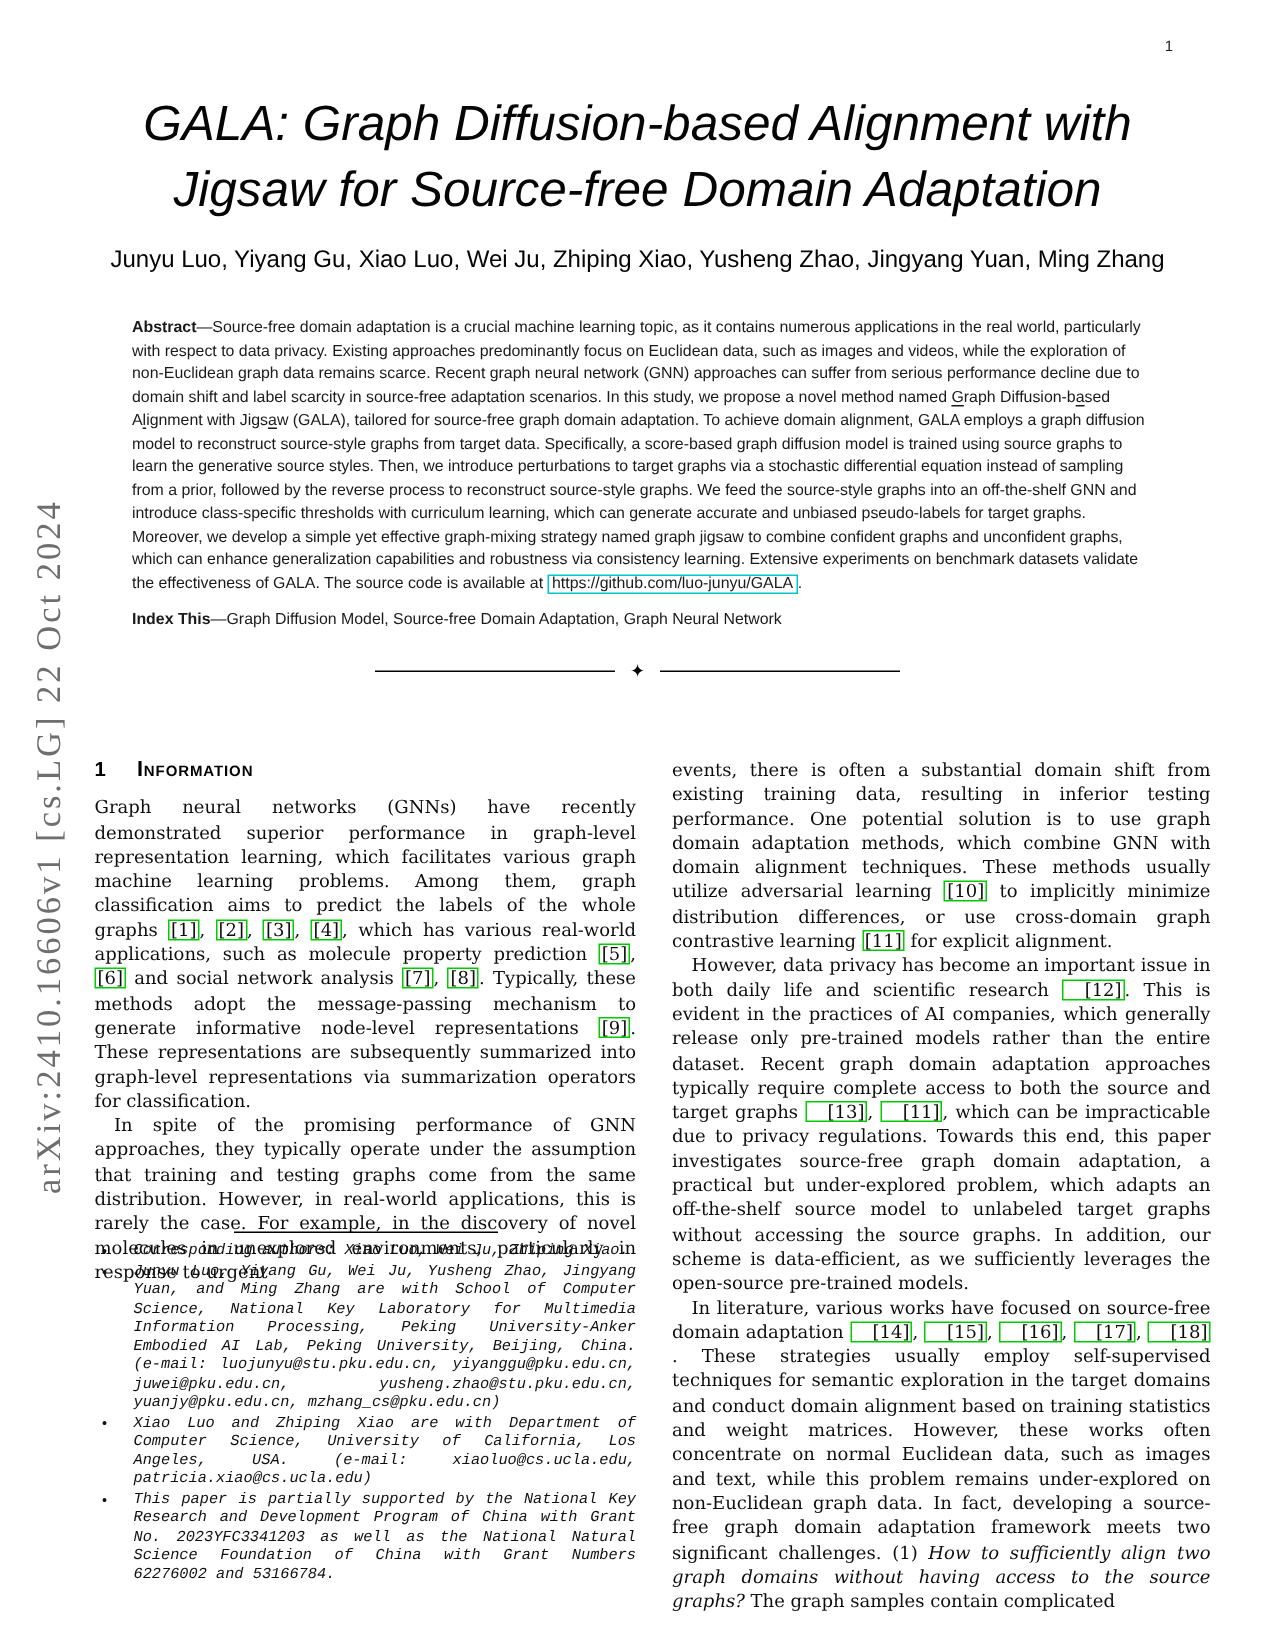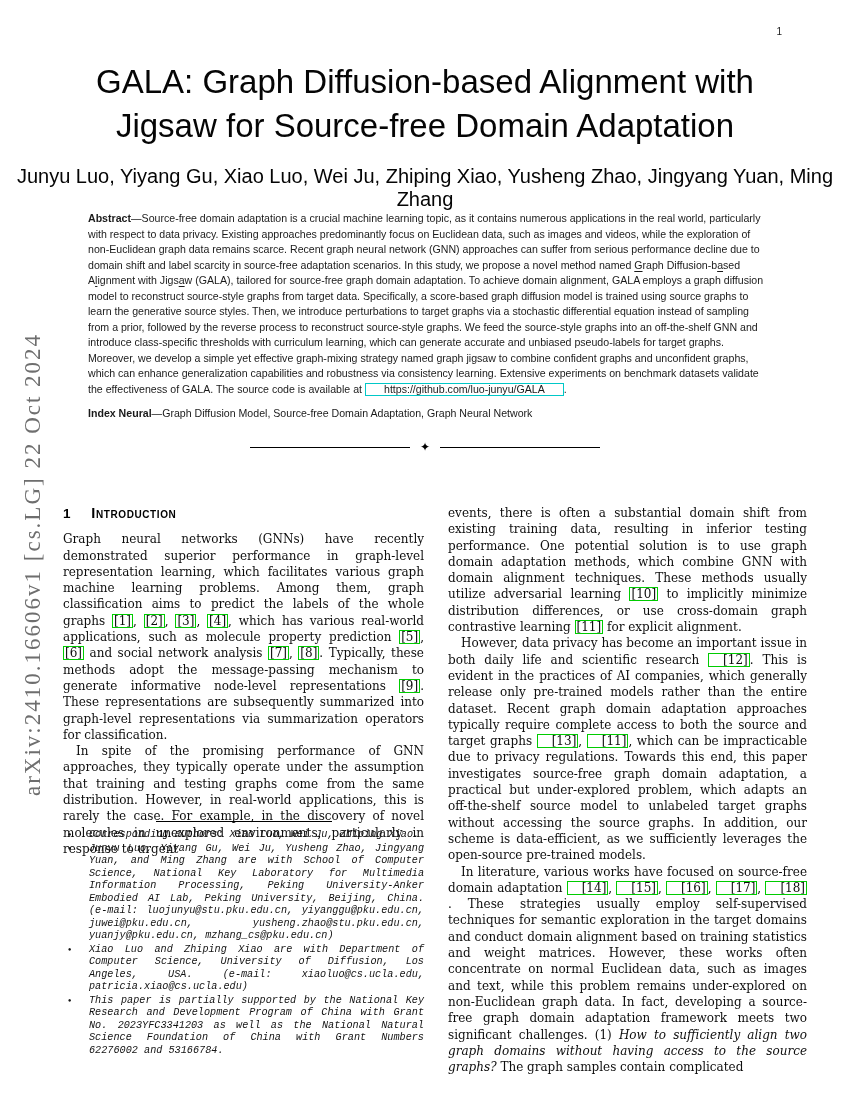--- a/index.html
+++ b/index.html
@@ -8,34 +8,34 @@
   
   .page-number{position:absolute;top:26px;right:68px;
         font-family:"Liberation Sans",sans-serif;font-size:10px;color:#222;}
   .arxiv-sidebar{position:absolute;left:20px;top:796px;
         transform:rotate(-90deg);transform-origin:0 0;white-space:nowrap;
         font-family:"Liberation Serif",serif;font-size:23px;letter-spacing:2px;
         color:var(--sidebar-gray,#6e6e6e);}
   
   .title{position:absolute;top:60px;left:65px;right:65px;margin:0;
         font-family:"Liberation Sans",sans-serif;font-weight:400;font-size:33px;
-        line-height:44px;text-align:center;color:#050505;}
+        line-height:44px;text-align:center;color:#050505;font-style:italic;}
   .authors{position:absolute;top:165px;left:0;width:100%;text-align:center;
-        font-family:"Liberation Sans",sans-serif;font-size:20px;color:#050505;}
+        font-family:"Liberation Sans",sans-serif;font-size:16px;color:#050505;}
   
   .front-matter{position:absolute;top:211px;left:88px;width:676px;
         font-family:"Liberation Sans",sans-serif;font-size:10.6px;line-height:15.5px;
         color:#1a1a1a;text-align:left;}
   .front-matter p{margin:0;}
   .front-matter .index-terms{margin-top:9px;}
   .u{text-decoration:underline;text-underline-offset:1.5px;}
   .cite{display:inline-block;border:1px solid var(--citation-box,#00cc00);
         padding:0 1px;line-height:1.0;border-radius:0;}
   .linkbox{display:inline-block;border:1px solid var(--link-box,#00c8c8);
-        padding:0 18px;line-height:1.05;}
+        padding:0 2px;line-height:1.05;}
   
   .separator{position:absolute;top:440px;left:250px;width:350px;height:14px;
         display:flex;align-items:center;justify-content:center;}
   .sep-line{flex:1;border-top:1.3px solid #000;}
   .sep-diamond{flex:none;padding:0 10px;font-size:12px;color:#000;line-height:1;}
   
   .col{position:absolute;top:505px;
         font-family:"DejaVu Serif",serif;font-size:12px;line-height:16.3px;
         text-align:justify;color:#0d0d0d;}
   .col-left{left:63px;width:361px;}
@@ -64,54 +64,54 @@
   <div class="page-number">1</div>
 
   <div class="arxiv-sidebar">arXiv:2410.16606v1  [cs.LG]  22 Oct 2024</div>
 
   <h1 class="title">GALA: Graph Diffusion-based Alignment with Jigsaw for Source-free Domain Adaptation</h1>
 
   <div class="authors">Junyu Luo, Yiyang Gu, Xiao Luo, Wei Ju, Zhiping Xiao, Yusheng Zhao, Jingyang Yuan, Ming Zhang</div>
 
   <div class="front-matter">
     <p class="abstract-text"><b>Abstract</b>—Source-free domain adaptation is a crucial machine learning topic, as it contains numerous applications in the real world, particularly with respect to data privacy. Existing approaches predominantly focus on Euclidean data, such as images and videos, while the exploration of non-Euclidean graph data remains scarce. Recent graph neural network (GNN) approaches can suffer from serious performance decline due to domain shift and label scarcity in source-free adaptation scenarios. In this study, we propose a novel method named <span class="u">G</span>raph Diffusion-b<span class="u">a</span>sed A<span class="u">l</span>ignment with Jigs<span class="u">a</span>w (GALA), tailored for source-free graph domain adaptation. To achieve domain alignment, GALA employs a graph diffusion model to reconstruct source-style graphs from target data. Specifically, a score-based graph diffusion model is trained using source graphs to learn the generative source styles. Then, we introduce perturbations to target graphs via a stochastic differential equation instead of sampling from a prior, followed by the reverse process to reconstruct source-style graphs. We feed the source-style graphs into an off-the-shelf GNN and introduce class-specific thresholds with curriculum learning, which can generate accurate and unbiased pseudo-labels for target graphs. Moreover, we develop a simple yet effective graph-mixing strategy named graph jigsaw to combine confident graphs and unconfident graphs, which can enhance generalization capabilities and robustness via consistency learning. Extensive experiments on benchmark datasets validate the effectiveness of GALA. The source code is available at <span class="linkbox">https://github.com/luo-junyu/GALA</span>.</p>
-    <p class="index-terms"><b>Index Neural</b><span>—Graph Diffusion Model, Source-free Domain Adaptation, Graph Neural Network</span></p>
+    <p class="index-terms"><b>Index This</b><span>—Graph Diffusion Model, Source-free Domain Adaptation, Graph Neural Network</span></p>
   </div>
 
   <div class="separator">
     <span class="sep-line"></span>
     <span class="sep-diamond">✦</span>
     <span class="sep-line"></span>
   </div>
 
   <div class="col col-left">
     <h2 class="section-heading">
       <span class="sec-num">1</span>
-      <span class="sec-title">Introduction</span>
+      <span class="sec-title">Information</span>
     </h2>
     <div>
         <p class="body-para">Graph neural networks (GNNs) have recently demonstrated superior performance in graph-level representation learning, which facilitates various graph machine learning problems. Among them, graph classification aims to predict the labels of the whole graphs <span class="cite">[1]</span>, <span class="cite">[2]</span>, <span class="cite">[3]</span>, <span class="cite">[4]</span>, which has various real-world applications, such as molecule property prediction <span class="cite">[5]</span>, <span class="cite">[6]</span> and social network analysis <span class="cite">[7]</span>, <span class="cite">[8]</span>. Typically, these methods adopt the message-passing mechanism to generate informative node-level representations <span class="cite">[9]</span>. These representations are subsequently summarized into graph-level representations via summarization operators for classification.</p>
         <p class="body-para indent">In spite of the promising performance of GNN approaches, they typically operate under the assumption that training and testing graphs come from the same distribution. However, in real-world applications, this is rarely the case. For example, in the discovery of novel molecules in unexplored environments, particularly in response to urgent</p>
       </div>
   </div>
 
   <div class="footnotes">
     <div class="fn-rule"></div>
     <div>
         <div class="fn-item">
           <span class="fn-bullet">•</span>
           <span class="fn-text">Corresponding authors: Xiao Luo, Wei Ju, Zhiping Xiao.</span>
         </div>
         <div class="fn-item">
           <span class="fn-bullet">•</span>
           <span class="fn-text">Junyu Luo, Yiyang Gu, Wei Ju, Yusheng Zhao, Jingyang Yuan, and Ming Zhang are with School of Computer Science, National Key Laboratory for Multimedia Information Processing, Peking University-Anker Embodied AI Lab, Peking University, Beijing, China. (e-mail: luojunyu@stu.pku.edu.cn, yiyanggu@pku.edu.cn, juwei@pku.edu.cn, yusheng.zhao@stu.pku.edu.cn, yuanjy@pku.edu.cn, mzhang_cs@pku.edu.cn)</span>
         </div>
         <div class="fn-item">
           <span class="fn-bullet">•</span>
-          <span class="fn-text">Xiao Luo and Zhiping Xiao are with Department of Computer Science, University of Diffusion, Los Angeles, USA. (e-mail: xiaoluo@cs.ucla.edu, patricia.xiao@cs.ucla.edu)</span>
+          <span class="fn-text">Xiao Luo and Zhiping Xiao are with Department of Computer Science, University of California, Los Angeles, USA. (e-mail: xiaoluo@cs.ucla.edu, patricia.xiao@cs.ucla.edu)</span>
         </div>
         <div class="fn-item">
           <span class="fn-bullet">•</span>
           <span class="fn-text">This paper is partially supported by the National Key Research and Development Program of China with Grant No. 2023YFC3341203 as well as the National Natural Science Foundation of China with Grant Numbers 62276002 and 53166784.</span>
         </div>
       </div>
   </div>
 
   <div class="col col-right">
     <div>

